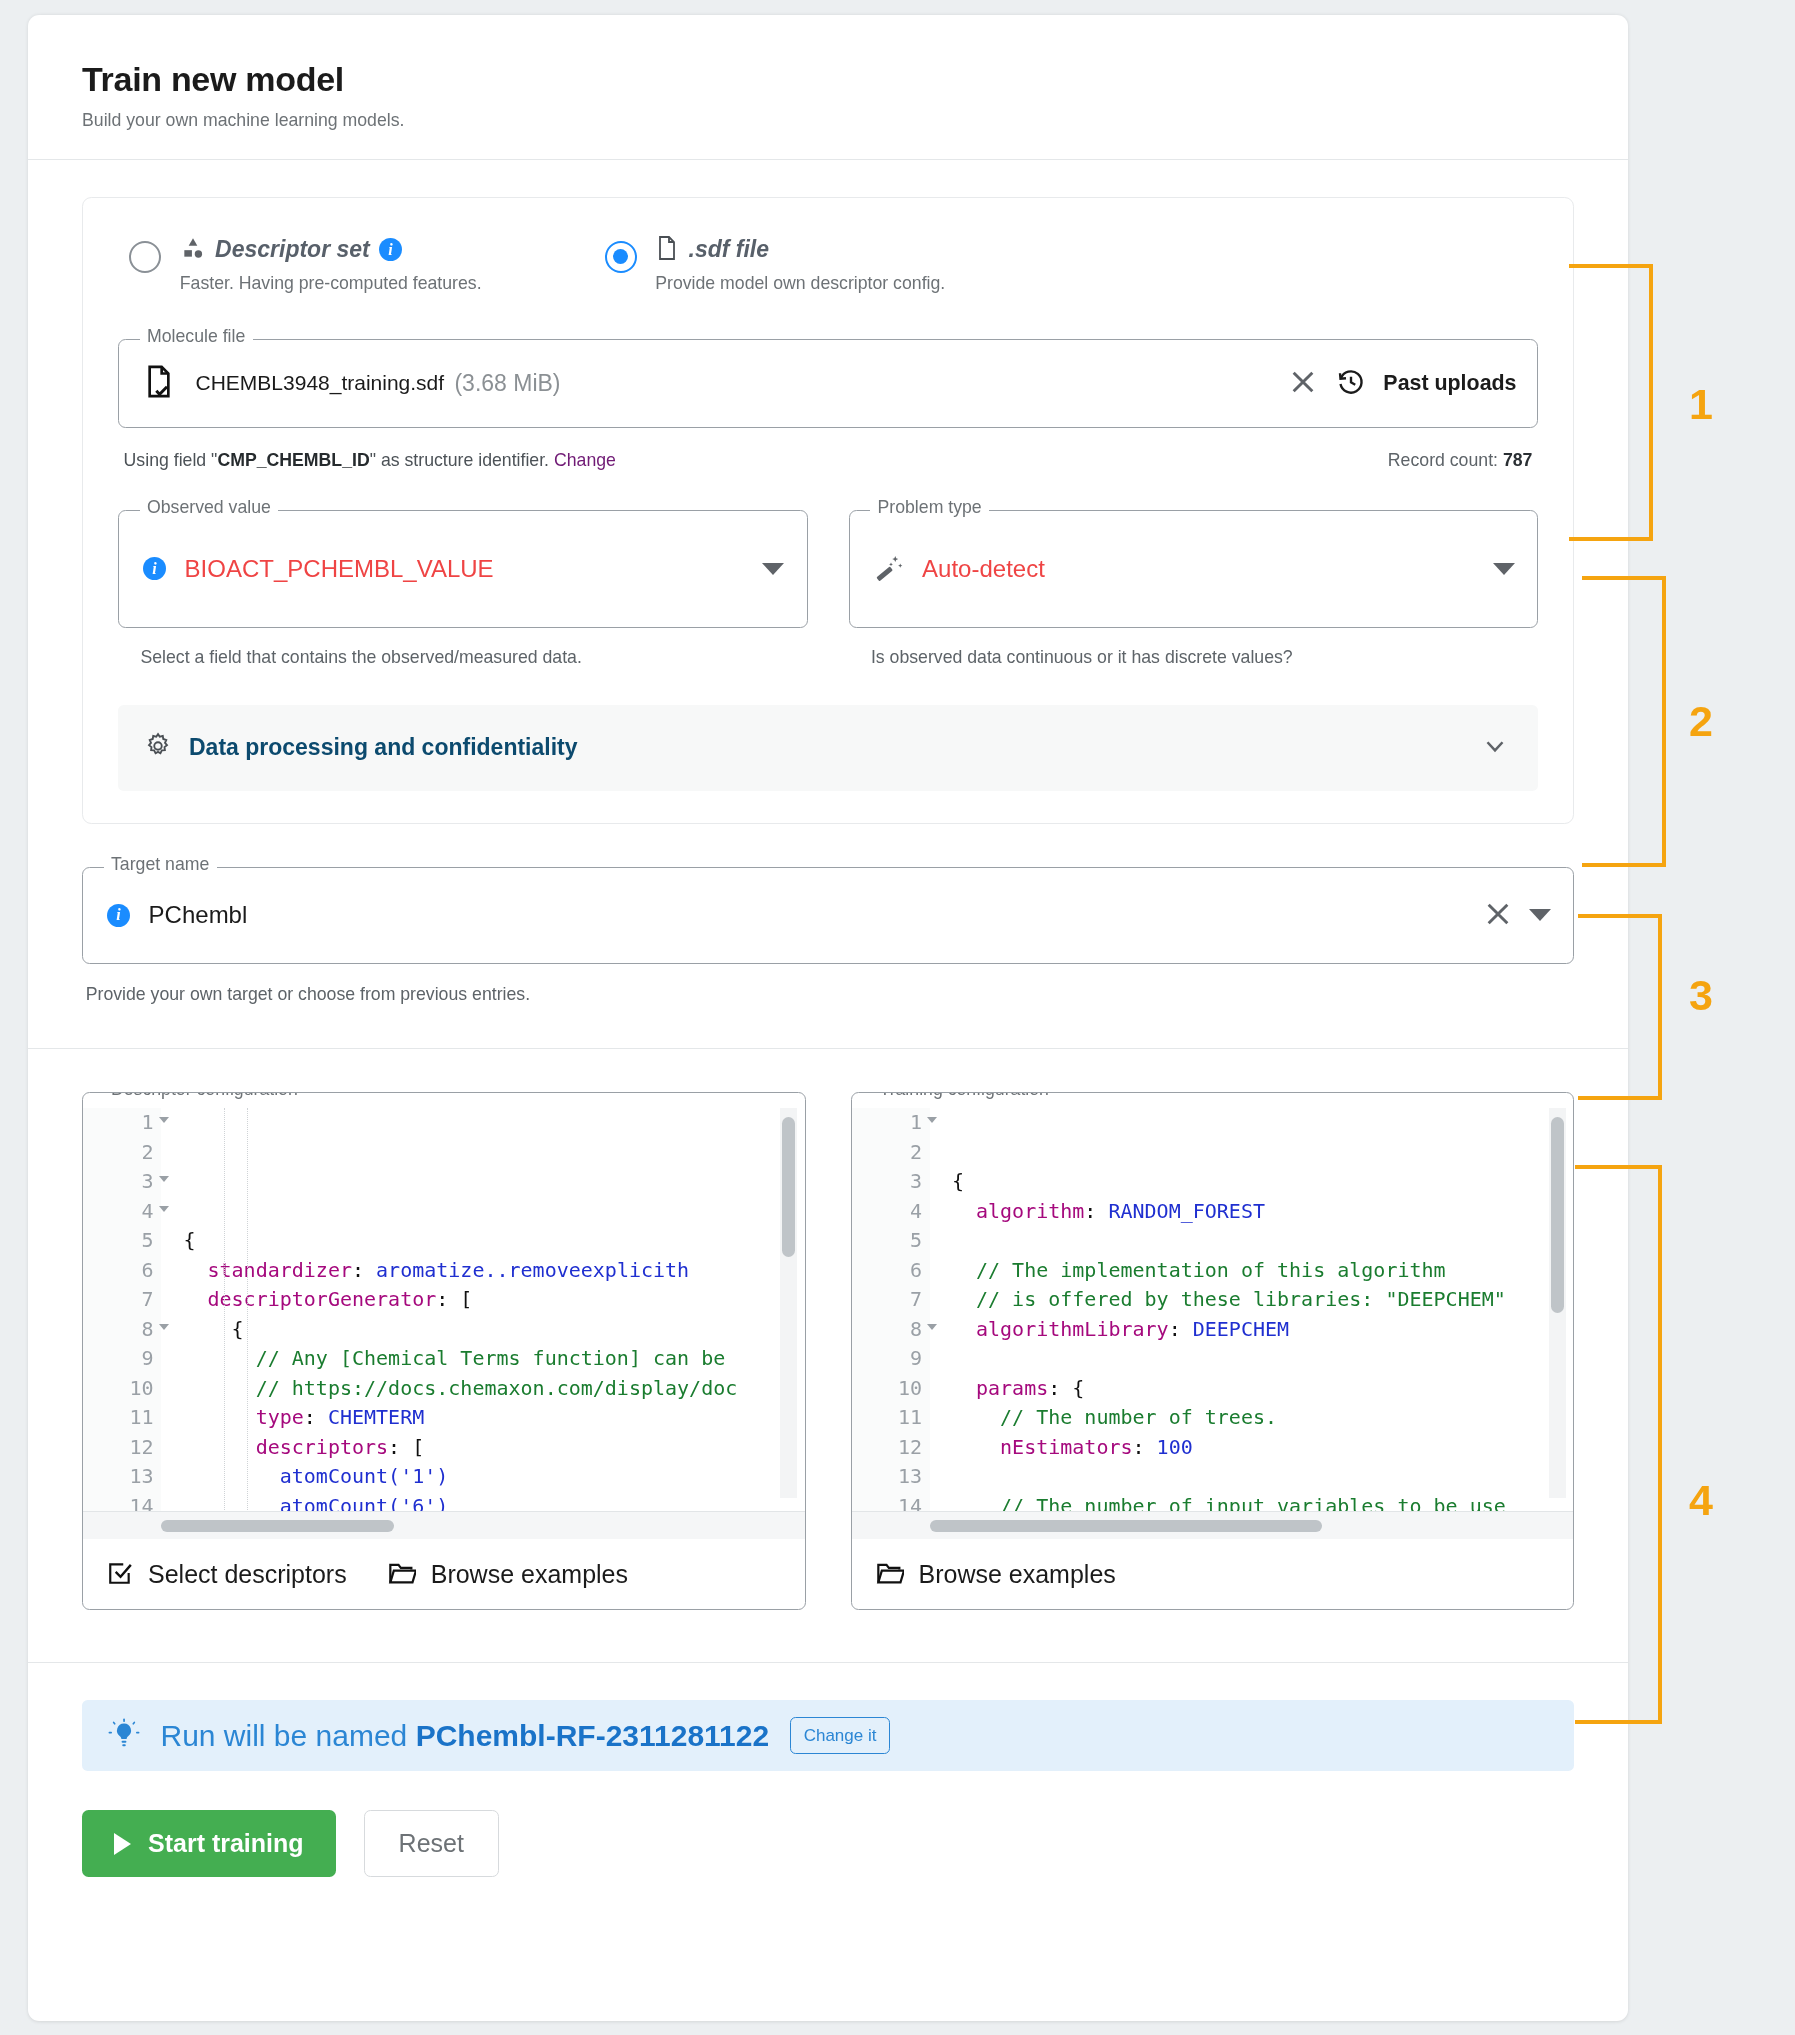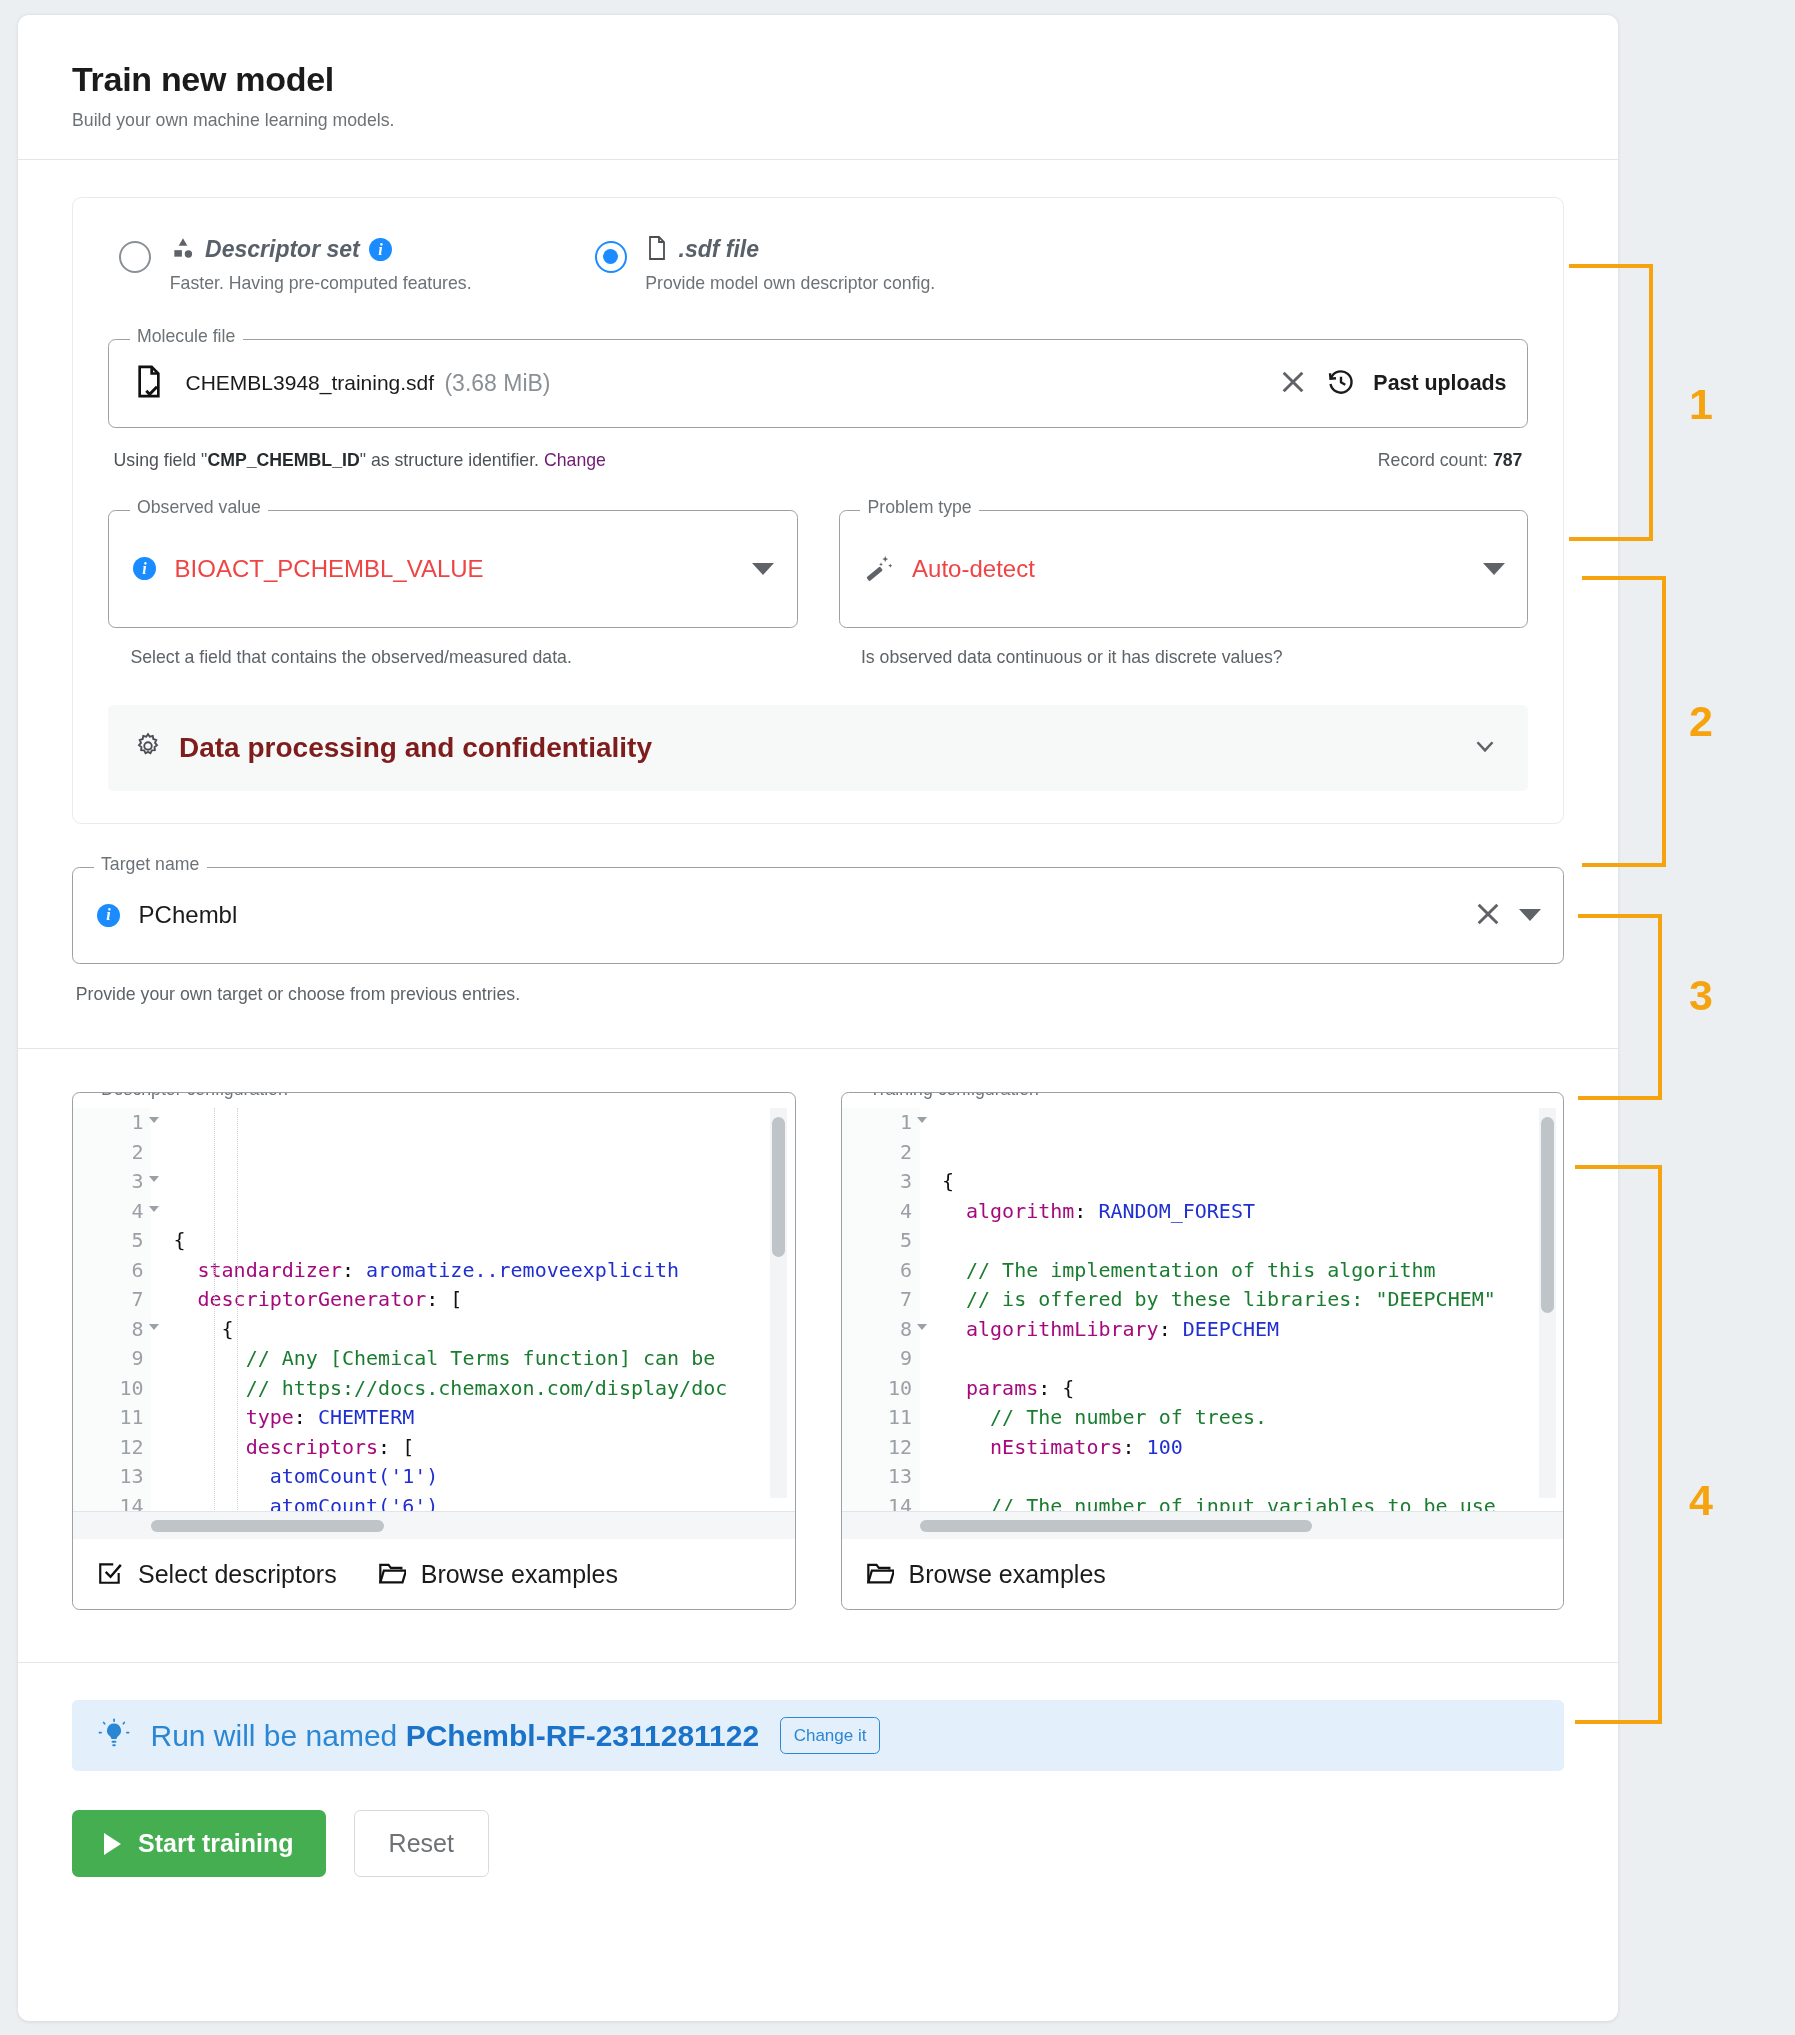--- a/index.html
+++ b/index.html
@@ -13,21 +13,21 @@
     position: relative;
     width: 1795px;
     height: 2036px;
     background: #eceff1;
     overflow: hidden;
   }
 
   
   .card {
     position: absolute;
-    left: 18px;
+    left: 28px;
     top: 15px;
     width: 1600px;
     height: 2006px;
     background: #ffffff;
     border-radius: 11.2px;
     box-shadow: 0 0.9px 3.7px rgba(0,0,0,.10);
   }
 
   
   .page-header { padding: 45px 54px 28px 54px; border-bottom: 0.9px solid #e4e7e9; }
@@ -105,21 +105,21 @@
     border-left: 11.2px solid transparent; border-right: 11.2px solid transparent;
     border-top: 12px solid #5f6368; flex: 0 0 auto; }
   .sel-help { font-size: 17.7px; color: #5d6368; margin-top: 18.6px; padding-left: 22.4px; }
 
   
   .accordion {
     margin-top: 37px; height: 86px; background: #f7f8f8;
     border-radius: 5.6px; display: flex; align-items: center;
     padding: 0 28px 0 26px; gap: 17px;
   }
-  .acc-title { font-size: 28px; font-weight: bold; color: #7f1d1d; }
+  .acc-title { font-size: 23px; font-weight: bold; color: #0c4a6e; }
   .chev { margin-left: auto; }
 
   
   .target-wrap { margin: 43px 54px 0 54px; }
   .target-box { height: 97px; display: flex; align-items: center; padding: 0 22.4px 0 24px; }
   .target-val { font-size: 24px; color: #1b1b1b; margin-left: 18.6px; }
   .target-right { margin-left: auto; display: flex; align-items: center; gap: 15px; }
   .target-help { font-size: 17.7px; color: #5d6368; margin: 20.5px 0 0 3.7px; }
 
   .section-sep { margin: 43px 0 0 0; border-top: 0.9px solid #e4e7e9; }

